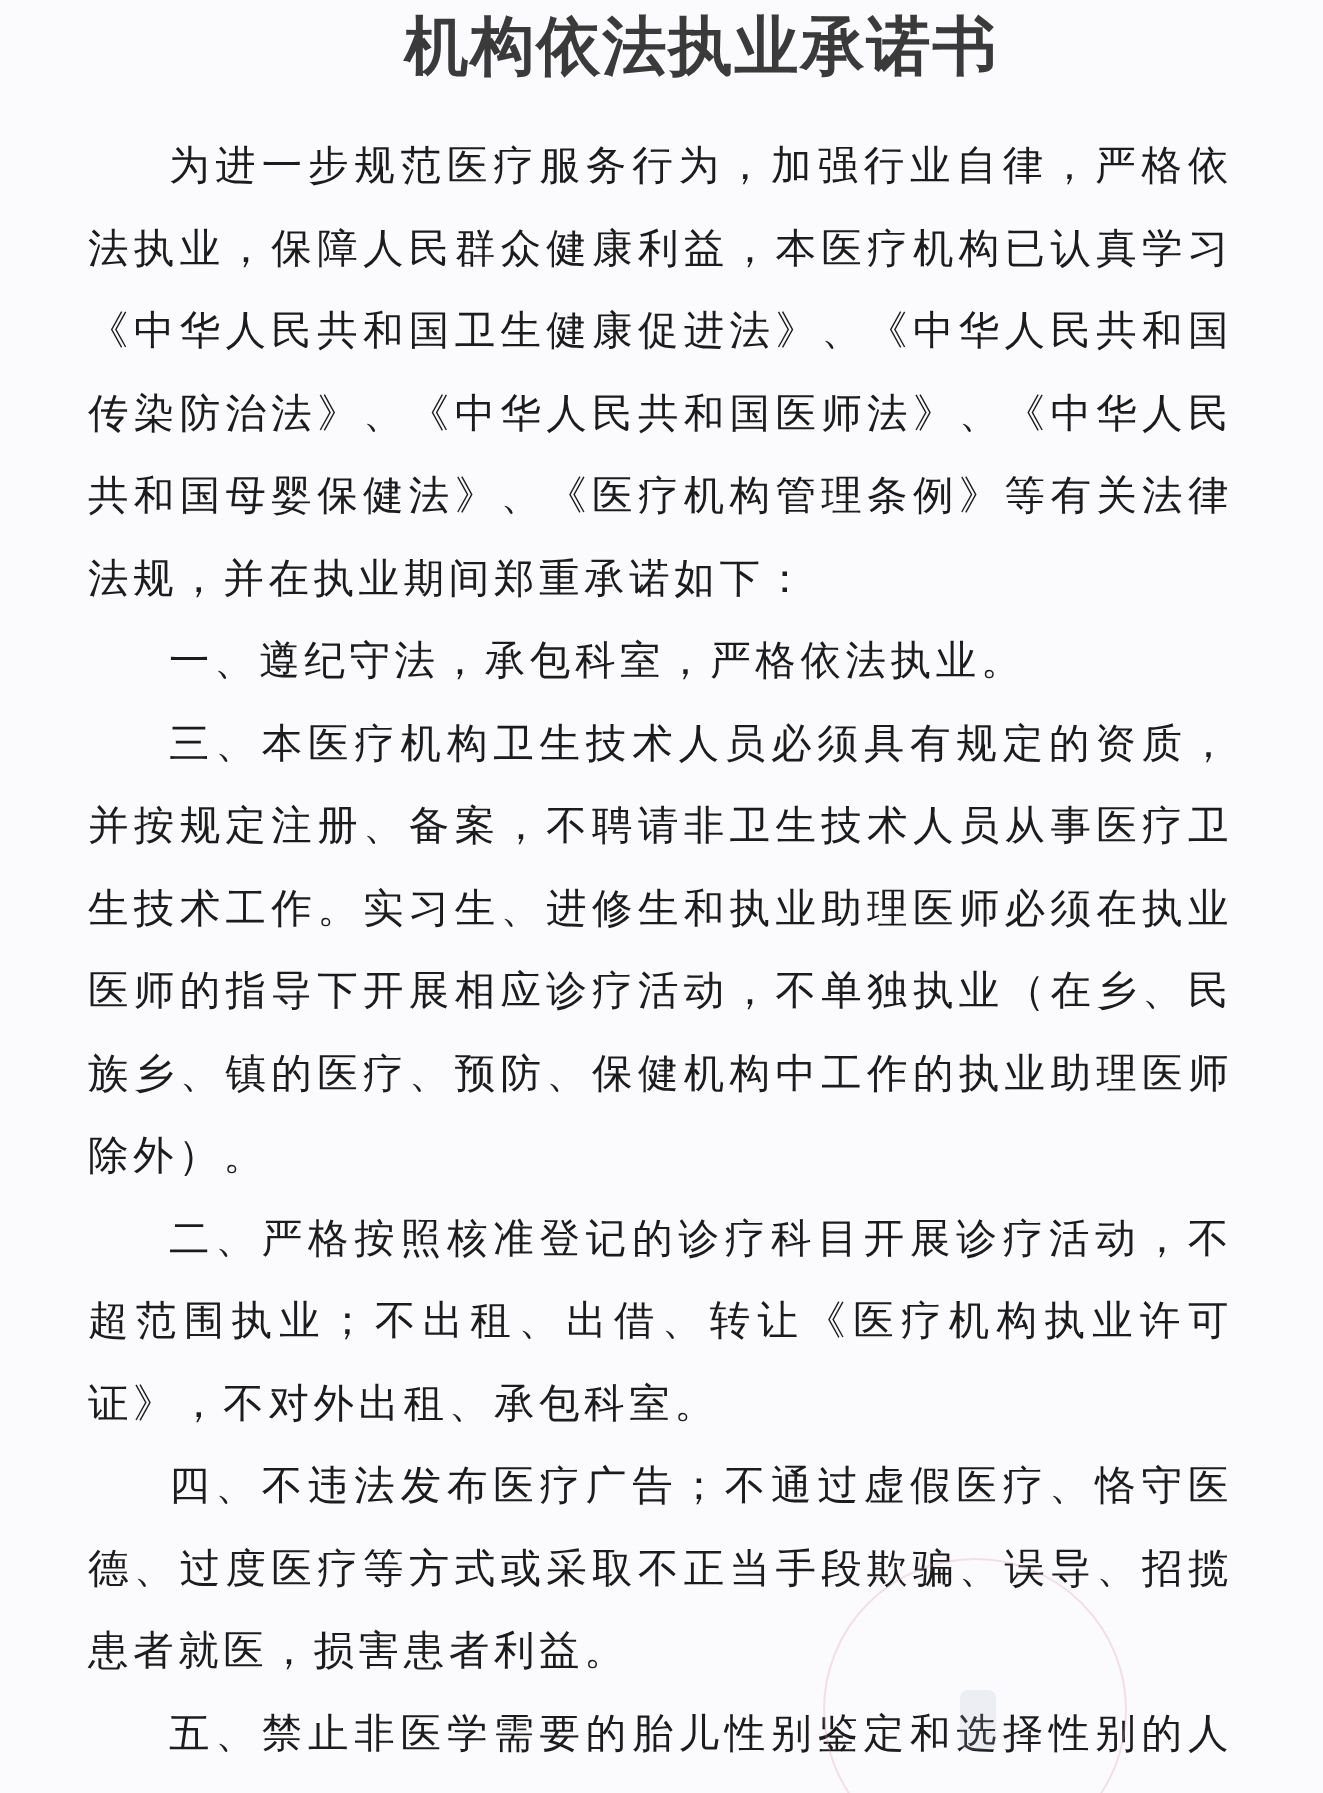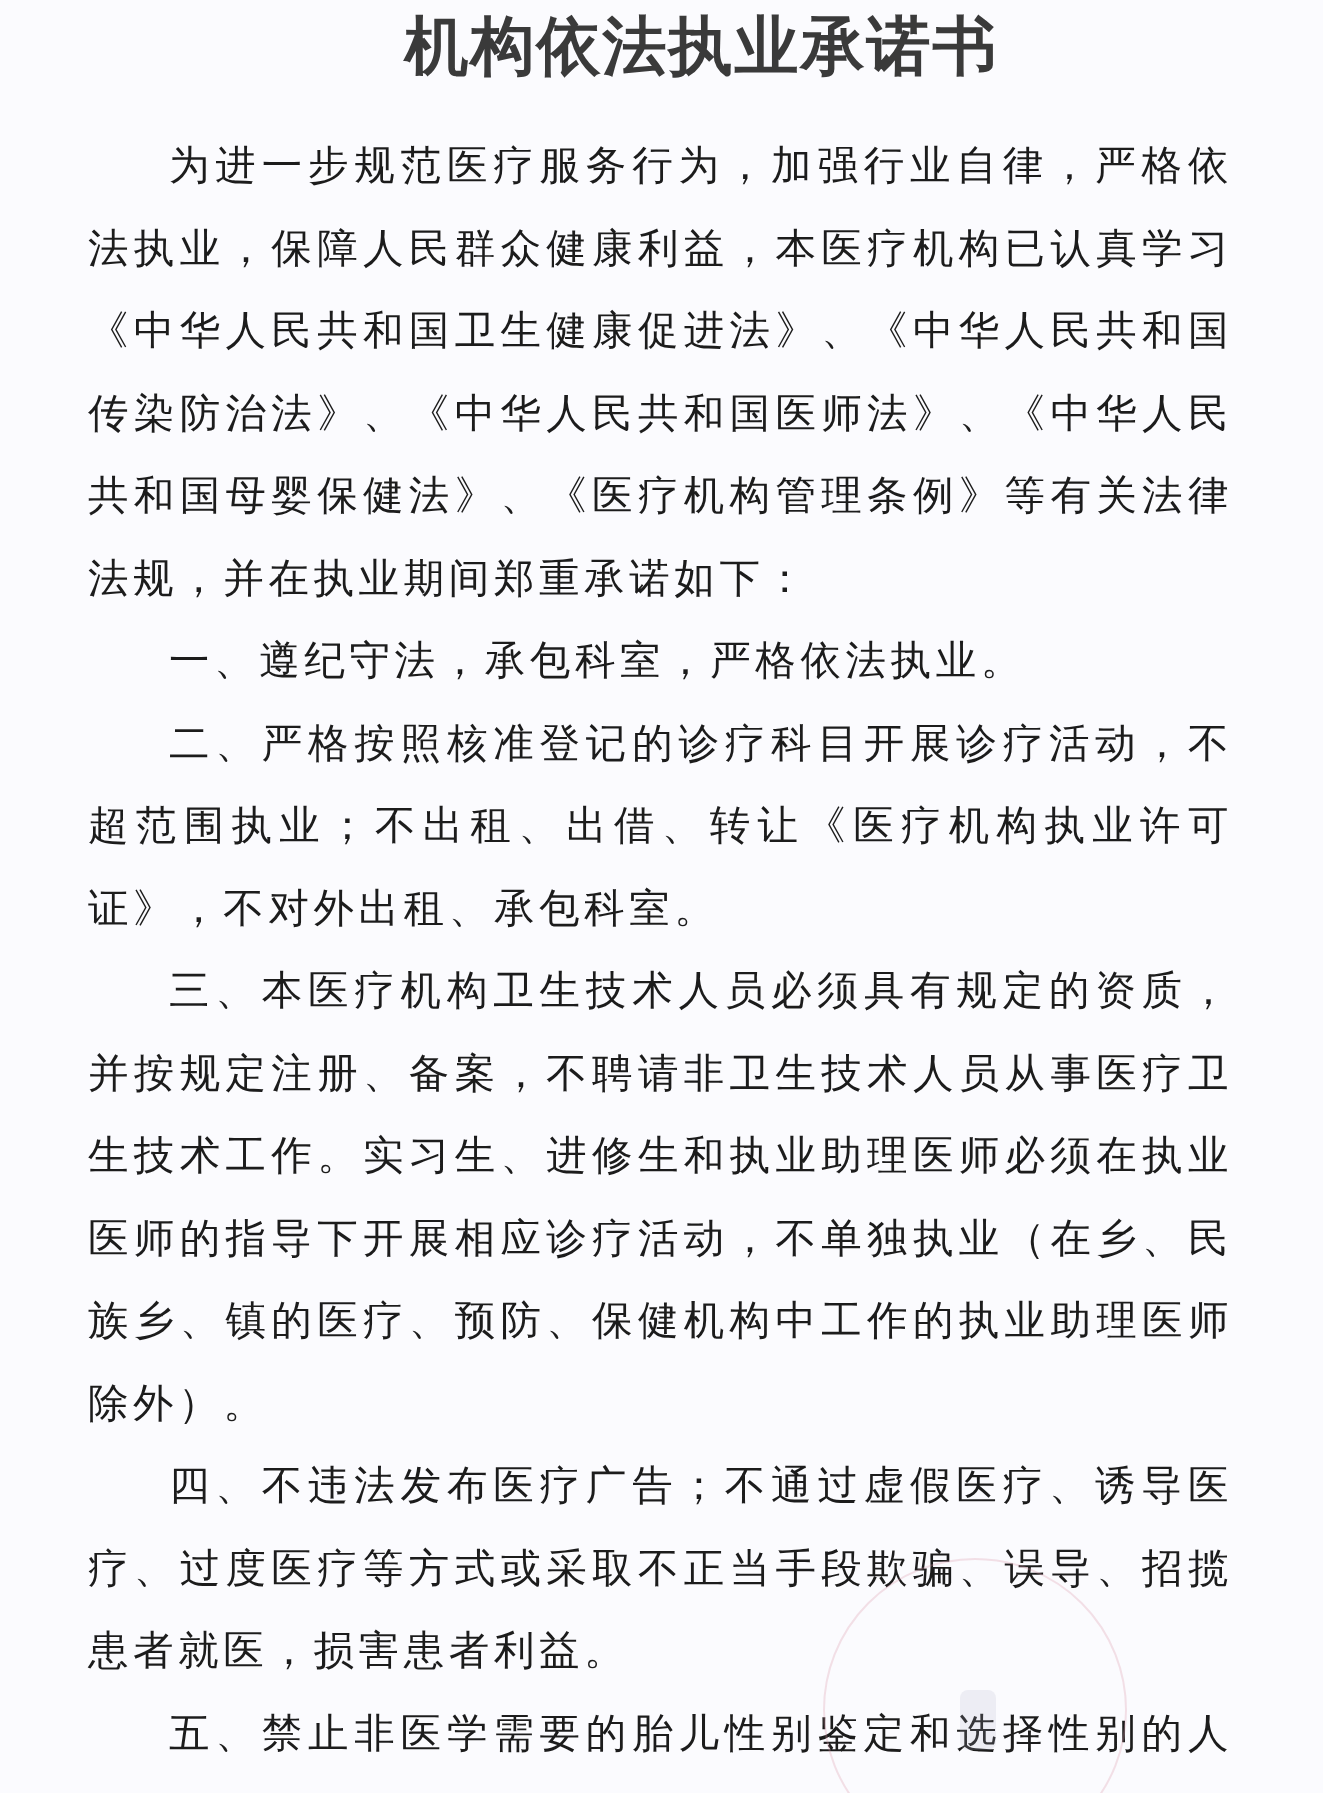--- a/index.html
+++ b/index.html
@@ -74,21 +74,21 @@
   </style>
 </head>
 <body>
 
 <div class="page">
   <div class="title">机构依法执业承诺书</div>
 
   <div class="body-text">
     <p class="para">为进一步规范医疗服务行为，加强行业自律，严格依法执业，保障人民群众健康利益，本医疗机构已认真学习《中华人民共和国卫生健康促进法》、《中华人民共和国传染防治法》、《中华人民共和国医师法》、《中华人民共和国母婴保健法》、《医疗机构管理条例》等有关法律法规，并在执业期间郑重承诺如下：</p>
     <p class="para">一、遵纪守法，承包科室，严格依法执业。</p>
+    <p class="para">三、本医疗机构卫生技术人员必须具有规定的资质，并按规定注册、备案，不聘请非卫生技术人员从事医疗卫生技术工作。实习生、进修生和执业助理医师必须在执业医师的指导下开展相应诊疗活动，不单独执业（在乡、民族乡、镇的医疗、预防、保健机构中工作的执业助理医师除外）。</p>
     <p class="para">二、严格按照核准登记的诊疗科目开展诊疗活动，不超范围执业；不出租、出借、转让《医疗机构执业许可证》，不对外出租、承包科室。</p>
-    <p class="para">三、本医疗机构卫生技术人员必须具有规定的资质，并按规定注册、备案，不聘请非卫生技术人员从事医疗卫生技术工作。实习生、进修生和执业助理医师必须在执业医师的指导下开展相应诊疗活动，不单独执业（在乡、民族乡、镇的医疗、预防、保健机构中工作的执业助理医师除外）。</p>
-    <p class="para">四、不违法发布医疗广告；不通过虚假医疗、诱导医疗、过度医疗等方式或采取不正当手段欺骗、误导、招揽患者就医，损害患者利益。</p>
+    <p class="para">四、不违法发布医疗广告；不通过虚假医疗、恪守医德、过度医疗等方式或采取不正当手段欺骗、误导、招揽患者就医，损害患者利益。</p>
     <p class="para">五、禁止非医学需要的胎儿性别鉴定和选择性别的人工终止妊娠。</p>
   </div>
 
   <div class="stamp"></div>
   <div class="stamp-mark"></div>
 </div>
 
 </body></html>

